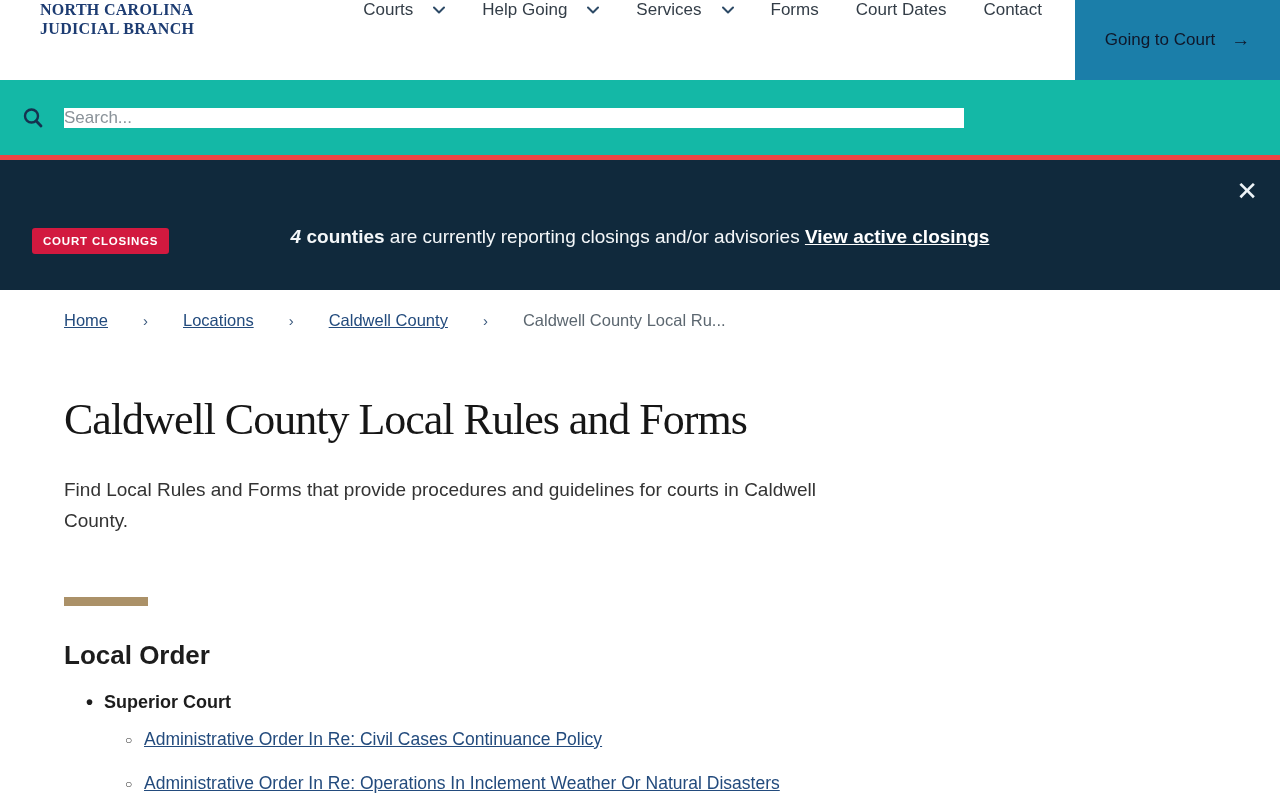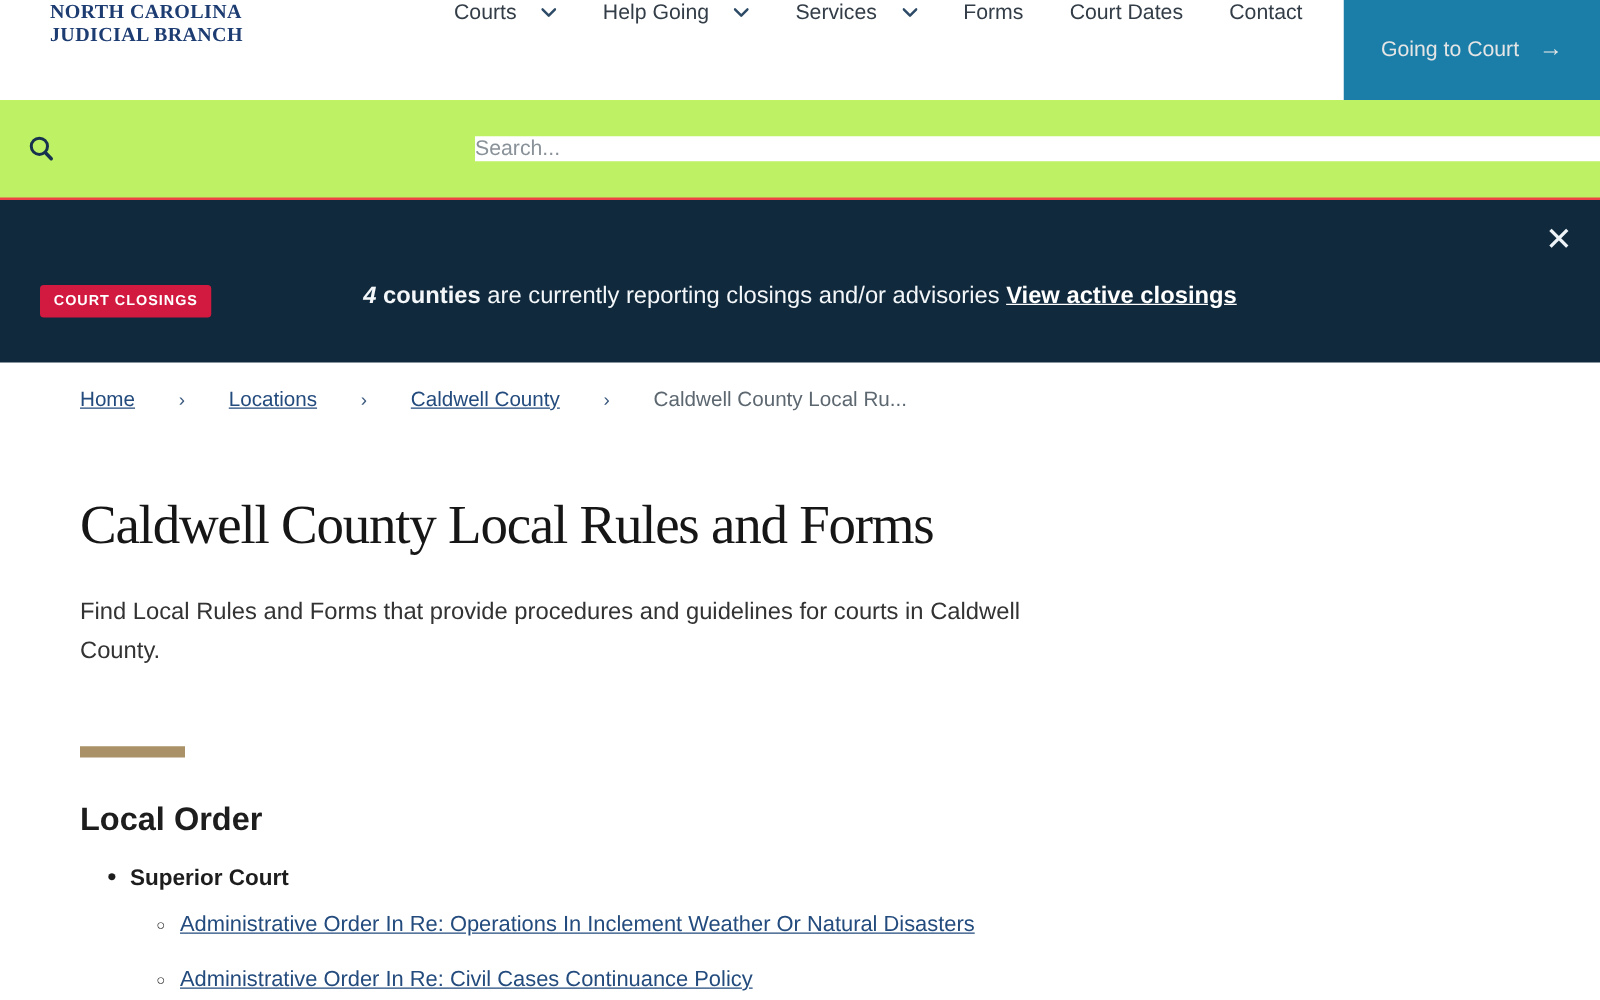--- a/index.html
+++ b/index.html
@@ -29,32 +29,31 @@
   }
   .nav-item {
     display: flex; align-items: center; gap: 20px;
     font-size: 17px; color: #333d47; cursor: pointer; white-space: nowrap;
   }
   .chev { display: inline-block; width: 12px; height: 8px; }
   .chev svg { display: block; }
   .cta {
     position: absolute; right: 0; top: 0;
     width: 205px; height: 80px;
-    background: #1b7ea9; color: #e5e5e5;
+    background: #1b7ea9; color: #0f172a;
     display: flex; align-items: center; justify-content: center; gap: 16px;
     font-size: 17px; cursor: pointer;
   }
   .cta .arrow { font-size: 19px; }
 
   
   .search-row {
-    height: 80px; background: #bef264;
+    height: 80px; background: #14b8a6;
     display: flex; align-items: center;
-    border-bottom: 2px solid #ef4444;
-    justify-content: space-between;
+    border-bottom: 5px solid #ef4444;
   }
   .search-icon-wrap { margin-left: 22px; width: 22px; height: 22px; cursor: pointer; }
   .search-input {
     border: none; outline: none;
     margin-left: 20px; width: 900px;
     font-size: 17px; color: #333;
     font-family: "Liberation Sans", sans-serif;
   }
   .search-input::placeholder { color: #8a9299; opacity: 1; }
 
@@ -232,24 +231,24 @@
   <div class="divider"></div>
 
   <div class="columns">
     <div class="left-col">
       <h2 class="section-heading">Local Order</h2>
       <ul class="rules-list">
         <li>
           <div class="rules-group-label">Superior Court</div>
           <ul class="rules-sublist">
             <li>
-              <a>Administrative Order In Re: Operations In Inclement Weather Or Natural Disasters</a>
+              <a>Administrative Order In Re: Civil Cases Continuance Policy</a>
             </li>
             <li>
-              <a>Administrative Order In Re: Civil Cases Continuance Policy</a>
+              <a>Administrative Order In Re: Operations In Inclement Weather Or Natural Disasters</a>
             </li>
           </ul>
         </li>
       </ul>
     </div>
 
   </div>
 
 </div>
 

